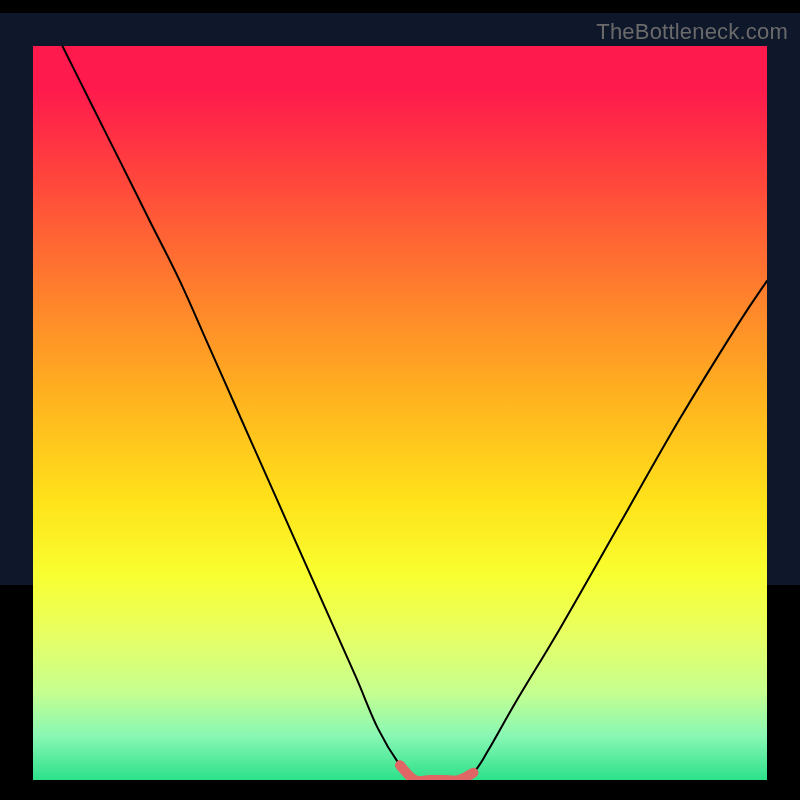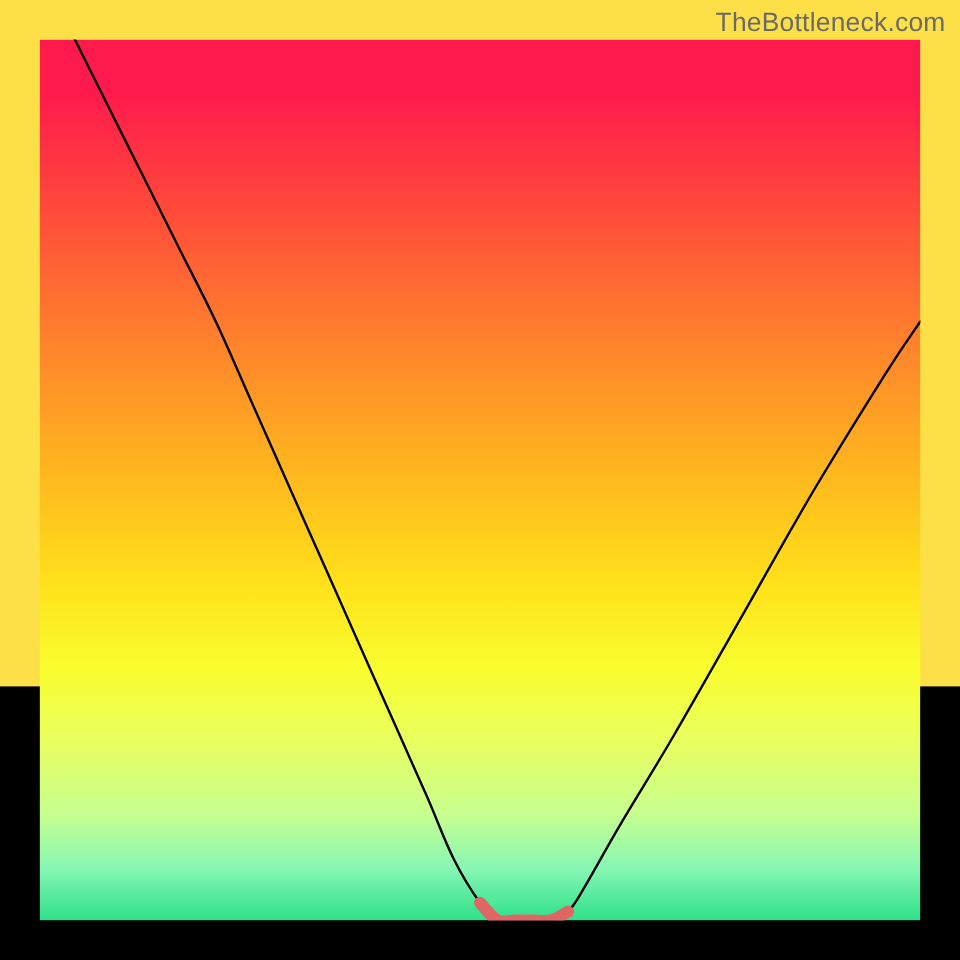--- a/index.html
+++ b/index.html
@@ -8,21 +8,22 @@
     width: 800px;
     height: 800px;
     background: #000;
     overflow: hidden;
     font-family: Arial, Helvetica, sans-serif;
   }
   .frame {
     position: relative;
     width: 800px;
     height: 572px;
-    background: #fde047;
+    background: #0f172a;
+    margin-top: 13px;
   }
   .watermark {
     position: absolute;
     top: 6px;
     right: 12px;
     color: #6a6a6a;
     font-size: 22px;
     letter-spacing: 0.2px;
     font-weight: 500;
     z-index: 10;

